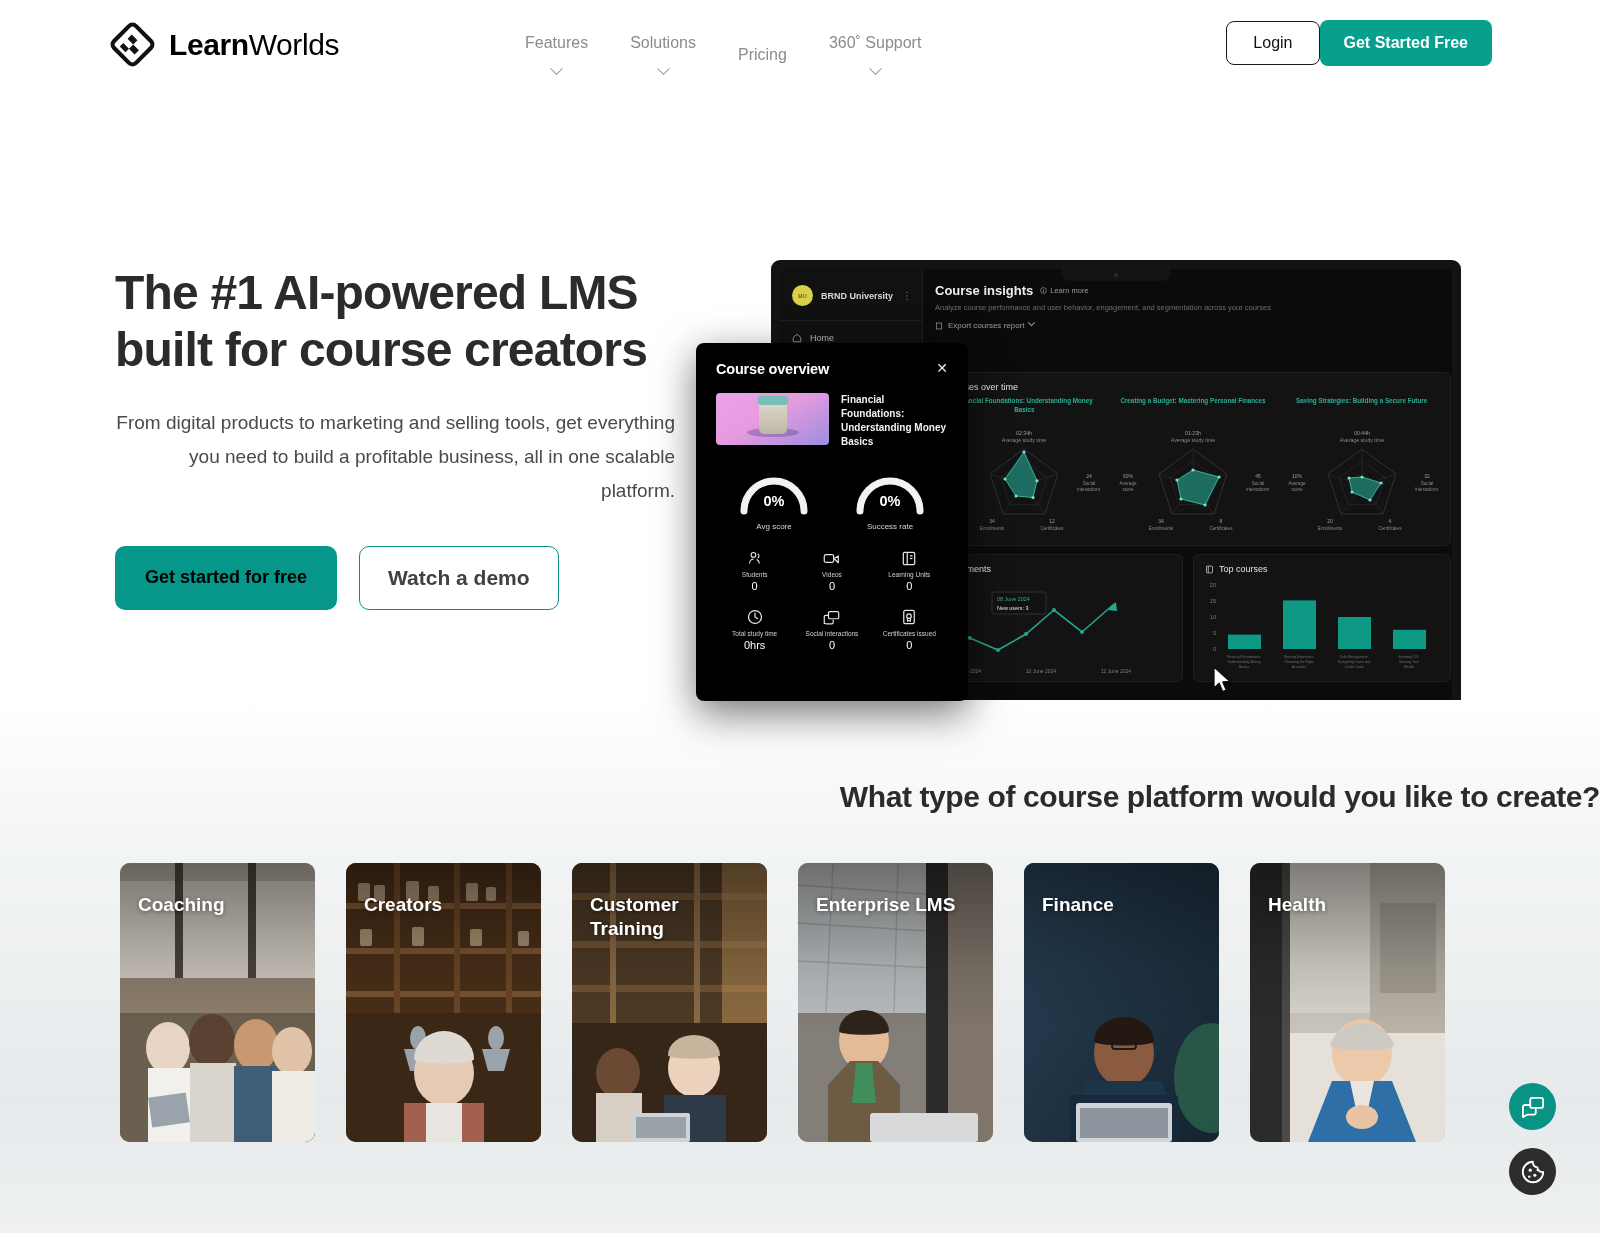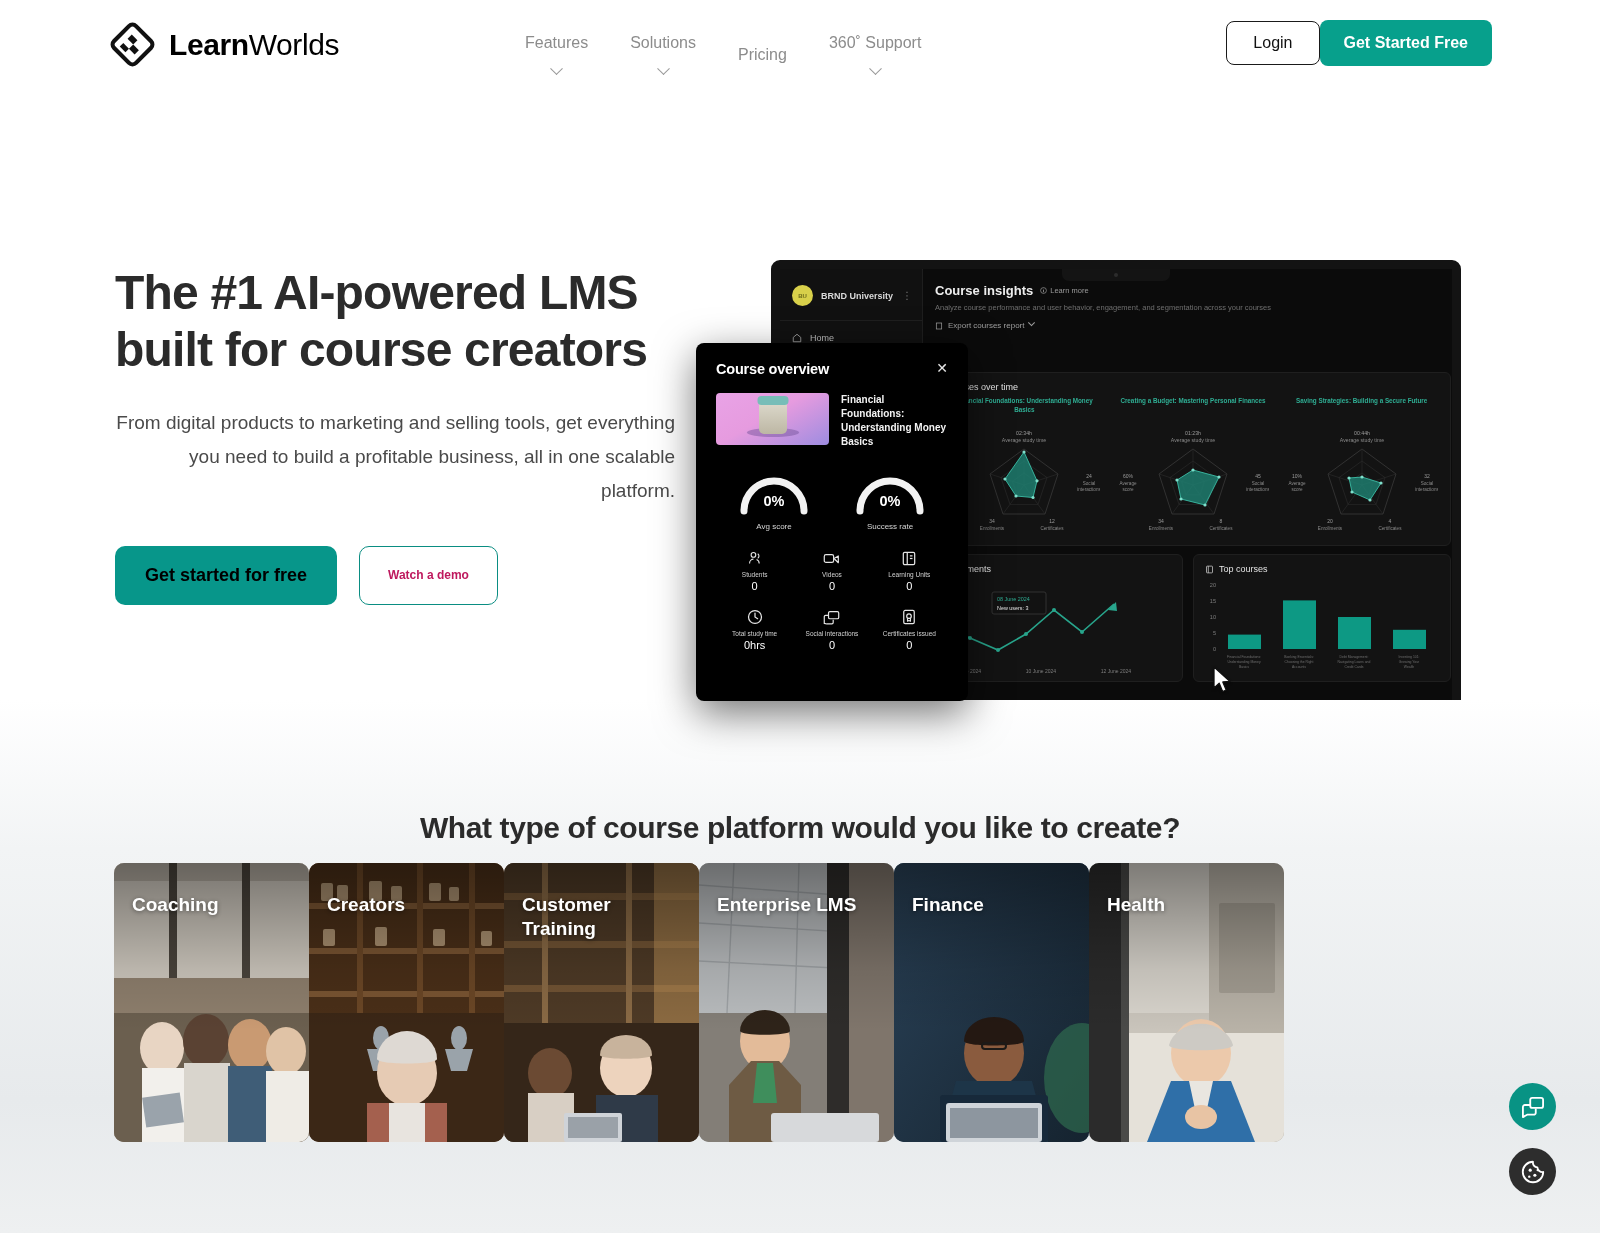--- a/index.html
+++ b/index.html
@@ -51,22 +51,22 @@
   }
   .hero-sub {
     margin-top: 28px; font-size: 19px; line-height: 1.78; color: #4a4a4a; font-weight: 400; text-align: right;
   }
   .hero-btns { margin-top: 38px; display: flex; gap: 22px; }
   .btn-primary {
     background: #07968a; color: #000000; border: none; border-radius: 10px;
     font-size: 18px; font-weight: 700; padding: 19px 30px; cursor: pointer; white-space: nowrap;
   }
   .btn-outline {
-    background: #fff; color: #be185d; border: 1.7px solid #0a8d82; border-radius: 10px;
-    font-size: 12px; font-weight: 700; padding: 19px 28px; cursor: pointer; white-space: nowrap; text-align: right;
+    background: #fff; color: #404040; border: 1.7px solid #0a8d82; border-radius: 10px;
+    font-size: 21px; font-weight: 700; padding: 19px 28px; cursor: pointer; white-space: nowrap; text-align: right;
   }
 
   
   .laptop { position: absolute; left: 683px; top: 170px; width: 855px; height: 510px; }
   .laptop-screen {
     position: absolute; left: 88px; top: 0; width: 690px; height: 468px;
     background: #ec4899; border-radius: 9px 9px 0 0; border: 9px solid #131313;
     overflow: hidden;
   }
   .notch { position: absolute; left: 50%; top: 0; transform: translateX(-50%);
@@ -151,24 +151,24 @@
   .stat-val { font-size: 11px; color: #fff; margin-top: 2px; }
 
   .cursor-arrow { position: absolute; z-index: 25; filter: drop-shadow(0 1px 1px rgba(0,0,0,.5)); }
 
   
   .section2 {
     position: absolute; top: 700px; left: 0; width: 1600px; height: 533px;
     background: linear-gradient(180deg,#ffffff 0%, #f2f4f5 28%, #e7eaec 75%, #eef0f1 100%);
   }
   .section2-title {
-    position: absolute; top: 80px; left: 0; width: 100%; text-align: center;
-    font-size: 30px; font-weight: 700; color: #2b2b2b; letter-spacing: -0.4px; margin-top: 31px;
-  }
-  .cards { position: absolute; top: 163px; left: 114px; display: flex; }
+    position: absolute; top: 80px; left: 0; width: 100%; text-align: right;
+    font-size: 30px; font-weight: 700; color: #2b2b2b; letter-spacing: -0.4px;
+  }
+  .cards { position: absolute; top: 163px; left: 120px; display: flex; gap: 31px; }
   .card {
     width: 195px; height: 279px; border-radius: 10px; position: relative; overflow: hidden;
     cursor: pointer;
   }
   .card-label {
     position: absolute; left: 18px; top: 30px; right: 14px;
     font-size: 19px; font-weight: 700; color: #fff; line-height: 1.25;
     text-shadow: 0 1px 4px rgba(0,0,0,.45); z-index: 3;
   }
   .card-shade { position: absolute; inset: 0; z-index: 2;

